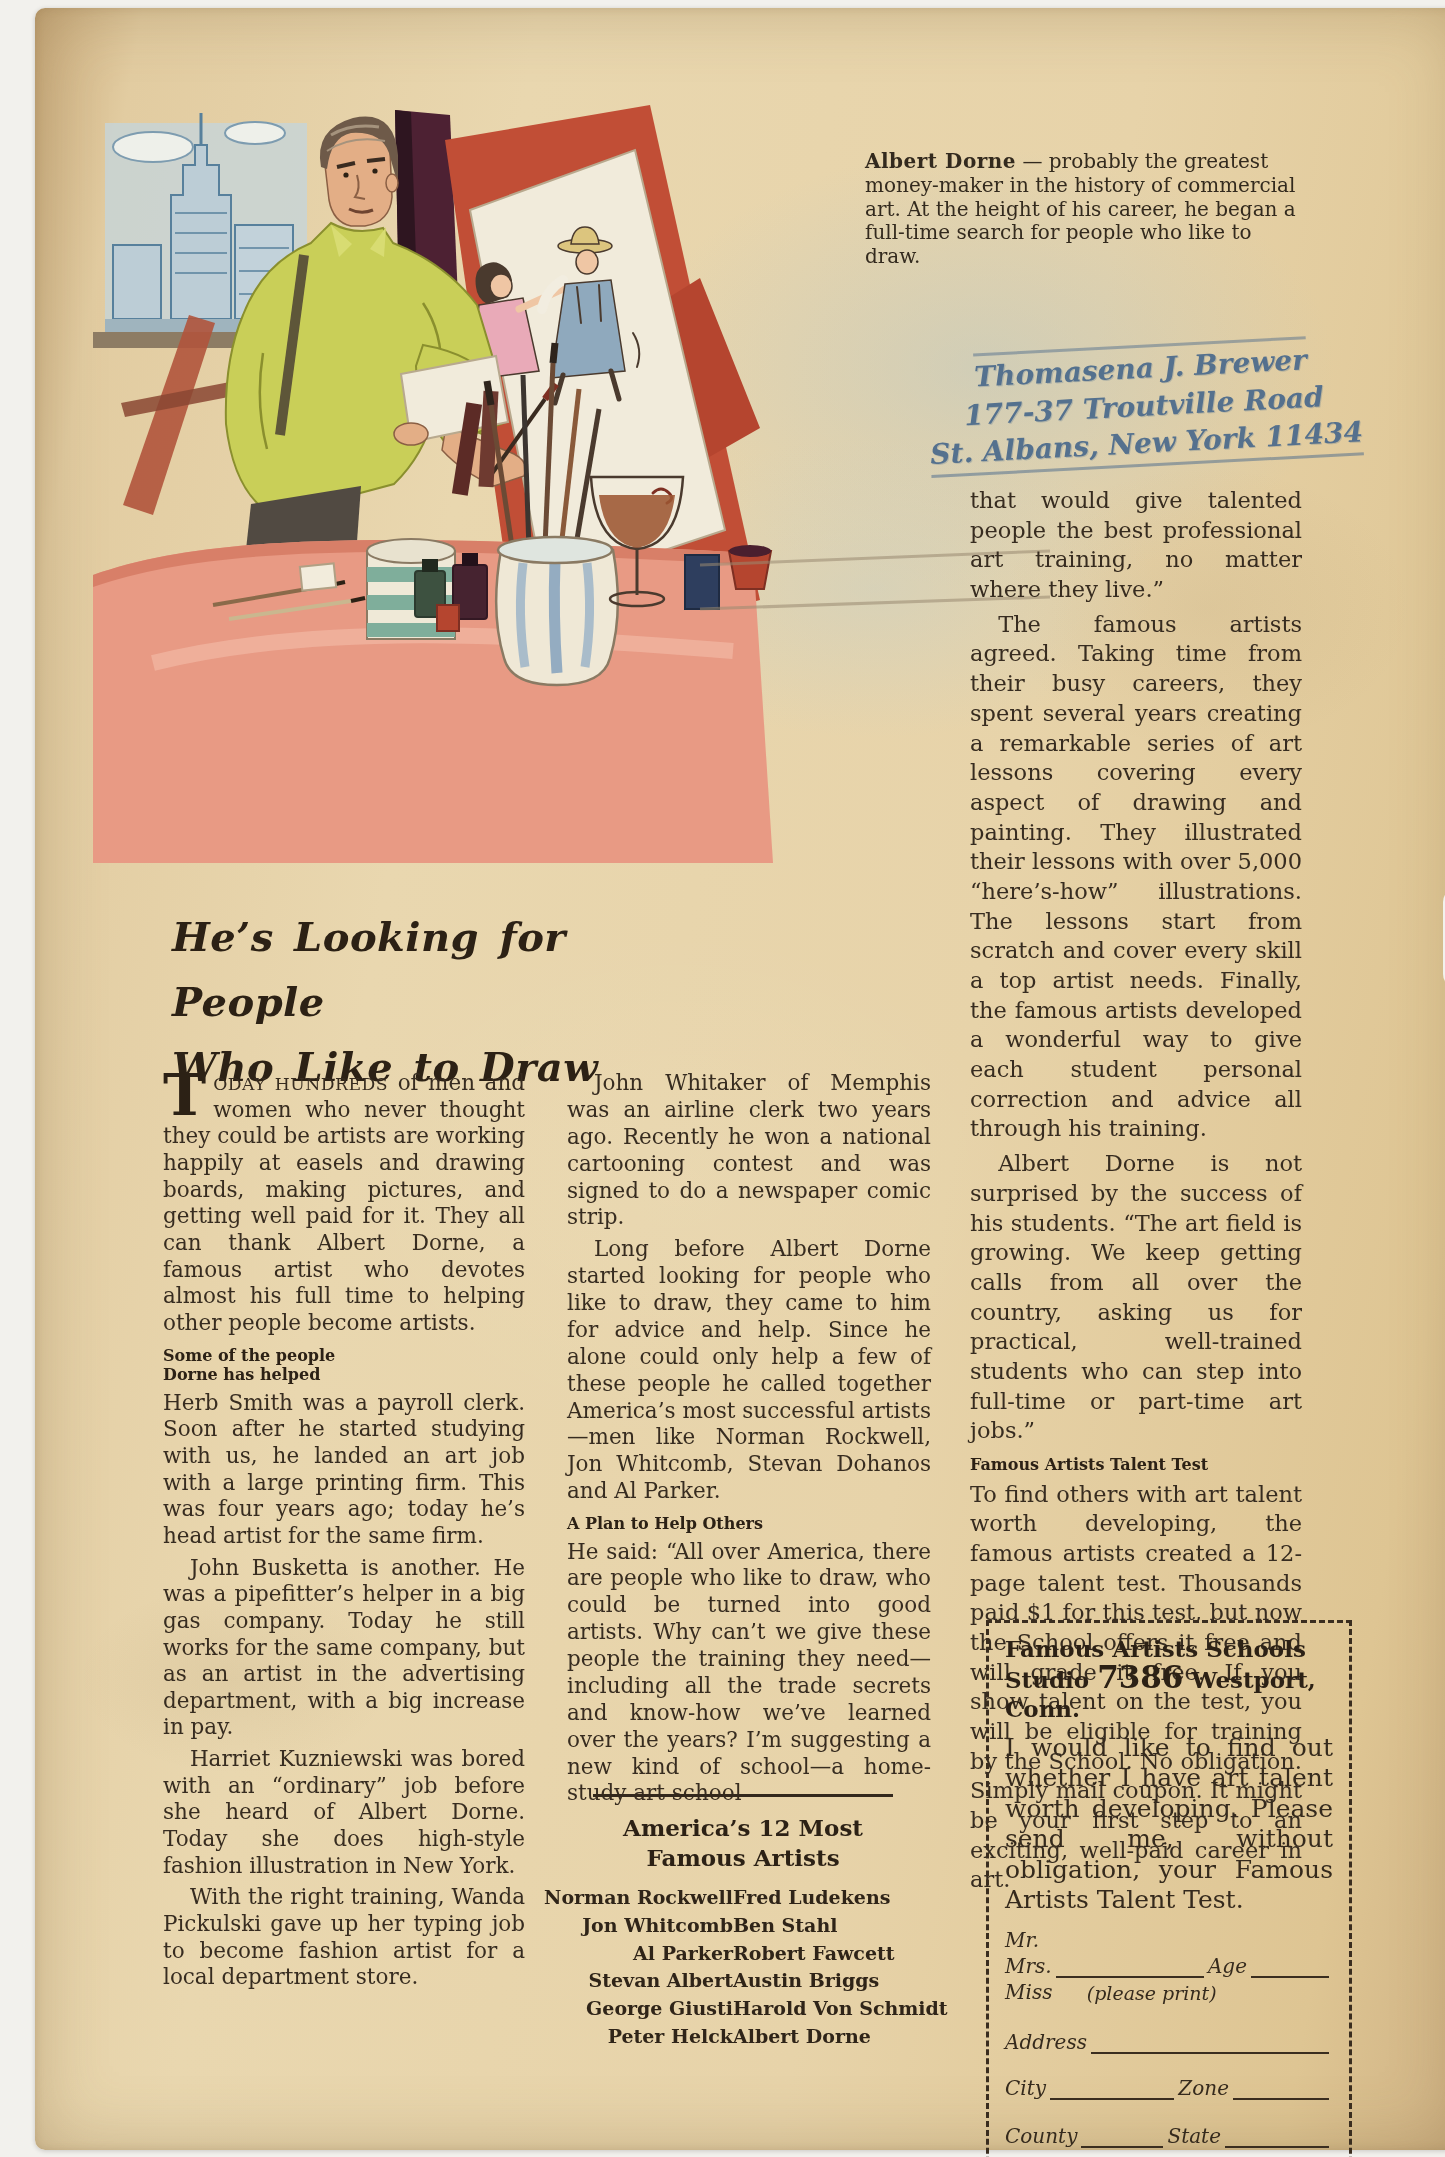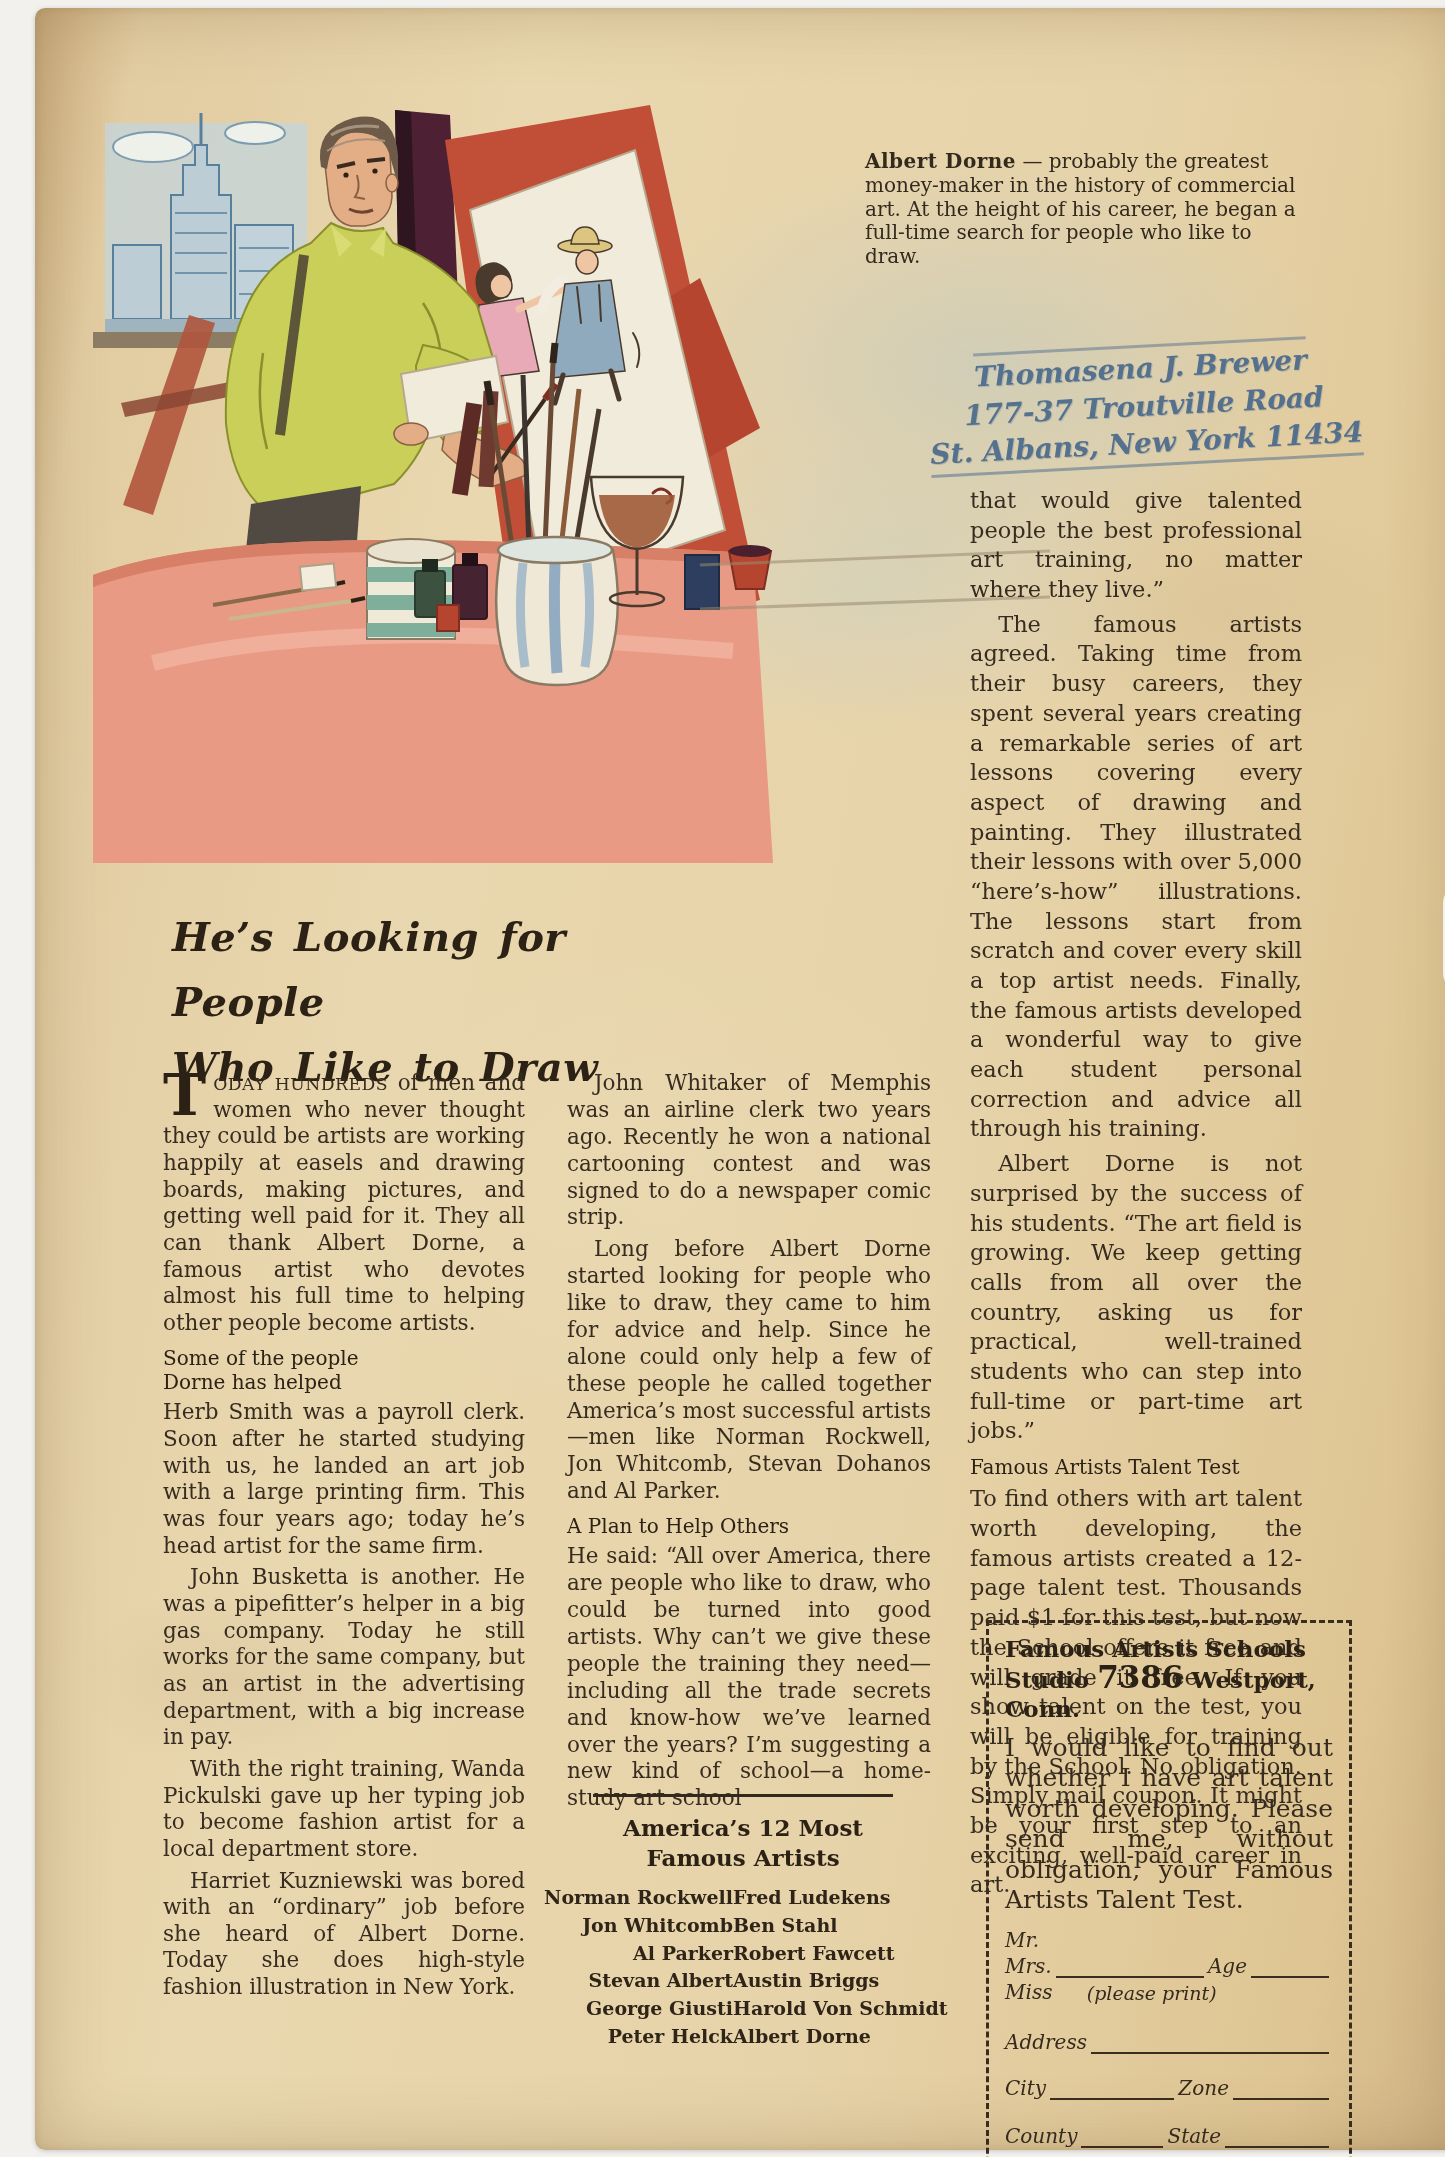--- a/index.html
+++ b/index.html
@@ -52,21 +52,21 @@
     font-size:40px;font-weight:bold;line-height:1.62;letter-spacing:.5px;word-spacing:6px;
     color:#2c2115;margin:0;font-style:italic;
   }
 
   .col{position:absolute;}
   .col1{left:128px;top:1062px;width:362px;font-size:21.5px;line-height:1.24;}
   .col2{left:532px;top:1062px;width:364px;font-size:21.5px;line-height:1.25;}
   .col3{left:935px;top:478px;width:332px;font-size:22.5px;line-height:1.32;}
   .para{text-align:justify;margin:0 0 5px 0;}
   .indent{text-indent:1.25em;}
-  .subhead{font-weight:normal;font-size:20px;line-height:1.22;margin:9px 0 5px 0;color:#2c2115;}
+  .subhead{font-weight:bold;font-size:16px;line-height:1.22;margin:9px 0 5px 0;color:#2c2115;}
   .dropcap{float:left;font-size:58px;line-height:44px;font-weight:bold;padding:3px 7px 0 0;color:#2c2115;}
   .smallcaps{font-size:.8em;letter-spacing:.5px;}
 
   .artists{position:absolute;left:498px;top:1786px;width:420px;}
   .artists-rule{border:none;border-top:3px solid #33281c;width:300px;margin:0 auto 16px auto;}
   .artists-title{font-size:23px;font-weight:bold;text-align:center;line-height:1.32;margin:0 0 10px 0;color:#2c2115;}
   .artists-cols{display:flex;gap:0;font-size:19px;font-weight:bold;line-height:1.47;color:#2f2418;}
   .artists-left{flex:0 0 200px;text-align:right;}
   .artists-right{flex:1;text-align:left;}
   .artists-cols span{display:block;}
@@ -257,22 +257,22 @@
   </h1>
 
   <div class="col col1">
     <p class="para"><span class="dropcap">T</span><span class="smallcaps">ODAY HUNDREDS</span><span> of men and women who never thought they could be artists are working happily at easels and drawing boards, making pictures, and getting well paid for it. They all can thank Albert Dorne, a famous artist who devotes almost his full time to helping other people become artists.</span></p>
     <div class="subhead">
       <span>Some of the people</span><br>
       <span>Dorne has helped</span>
     </div>
     <p class="para">Herb Smith was a payroll clerk. Soon after he started studying with us, he landed an art job with a large printing firm. This was four years ago; today he’s head artist for the same firm.</p>
     <p class="para indent">John Busketta is another. He was a pipefitter’s helper in a big gas company. Today he still works for the same company, but as an artist in the advertising department, with a big increase in pay.</p>
+    <p class="para indent">Harriet Kuzniewski was bored with an “ordinary” job before she heard of Albert Dorne. Today she does high-style fashion illustration in New York.</p>
     <p class="para indent">With the right training, Wanda Pickulski gave up her typing job to become fashion artist for a local department store.</p>
-    <p class="para indent">Harriet Kuzniewski was bored with an “ordinary” job before she heard of Albert Dorne. Today she does high-style fashion illustration in New York.</p>
   </div>
 
   <div class="col col2">
     <p class="para indent">John Whitaker of Memphis was an airline clerk two years ago. Recently he won a national cartooning contest and was signed to do a newspaper comic strip.</p>
     <p class="para indent">Long before Albert Dorne started looking for people who like to draw, they came to him for advice and help. Since he alone could only help a few of these people he called together America’s most successful artists —men like Norman Rockwell, Jon Whitcomb, Stevan Dohanos and Al Parker.</p>
     <div class="subhead">A Plan to Help Others</div>
     <p class="para">He said: “All over America, there are people who like to draw, who could be turned into good artists. Why can’t we give these people the training they need—including all the trade secrets and know-how we’ve learned over the years? I’m suggesting a new kind of school—a home-study art school</p>
   </div>
 
   <div class="artists">

